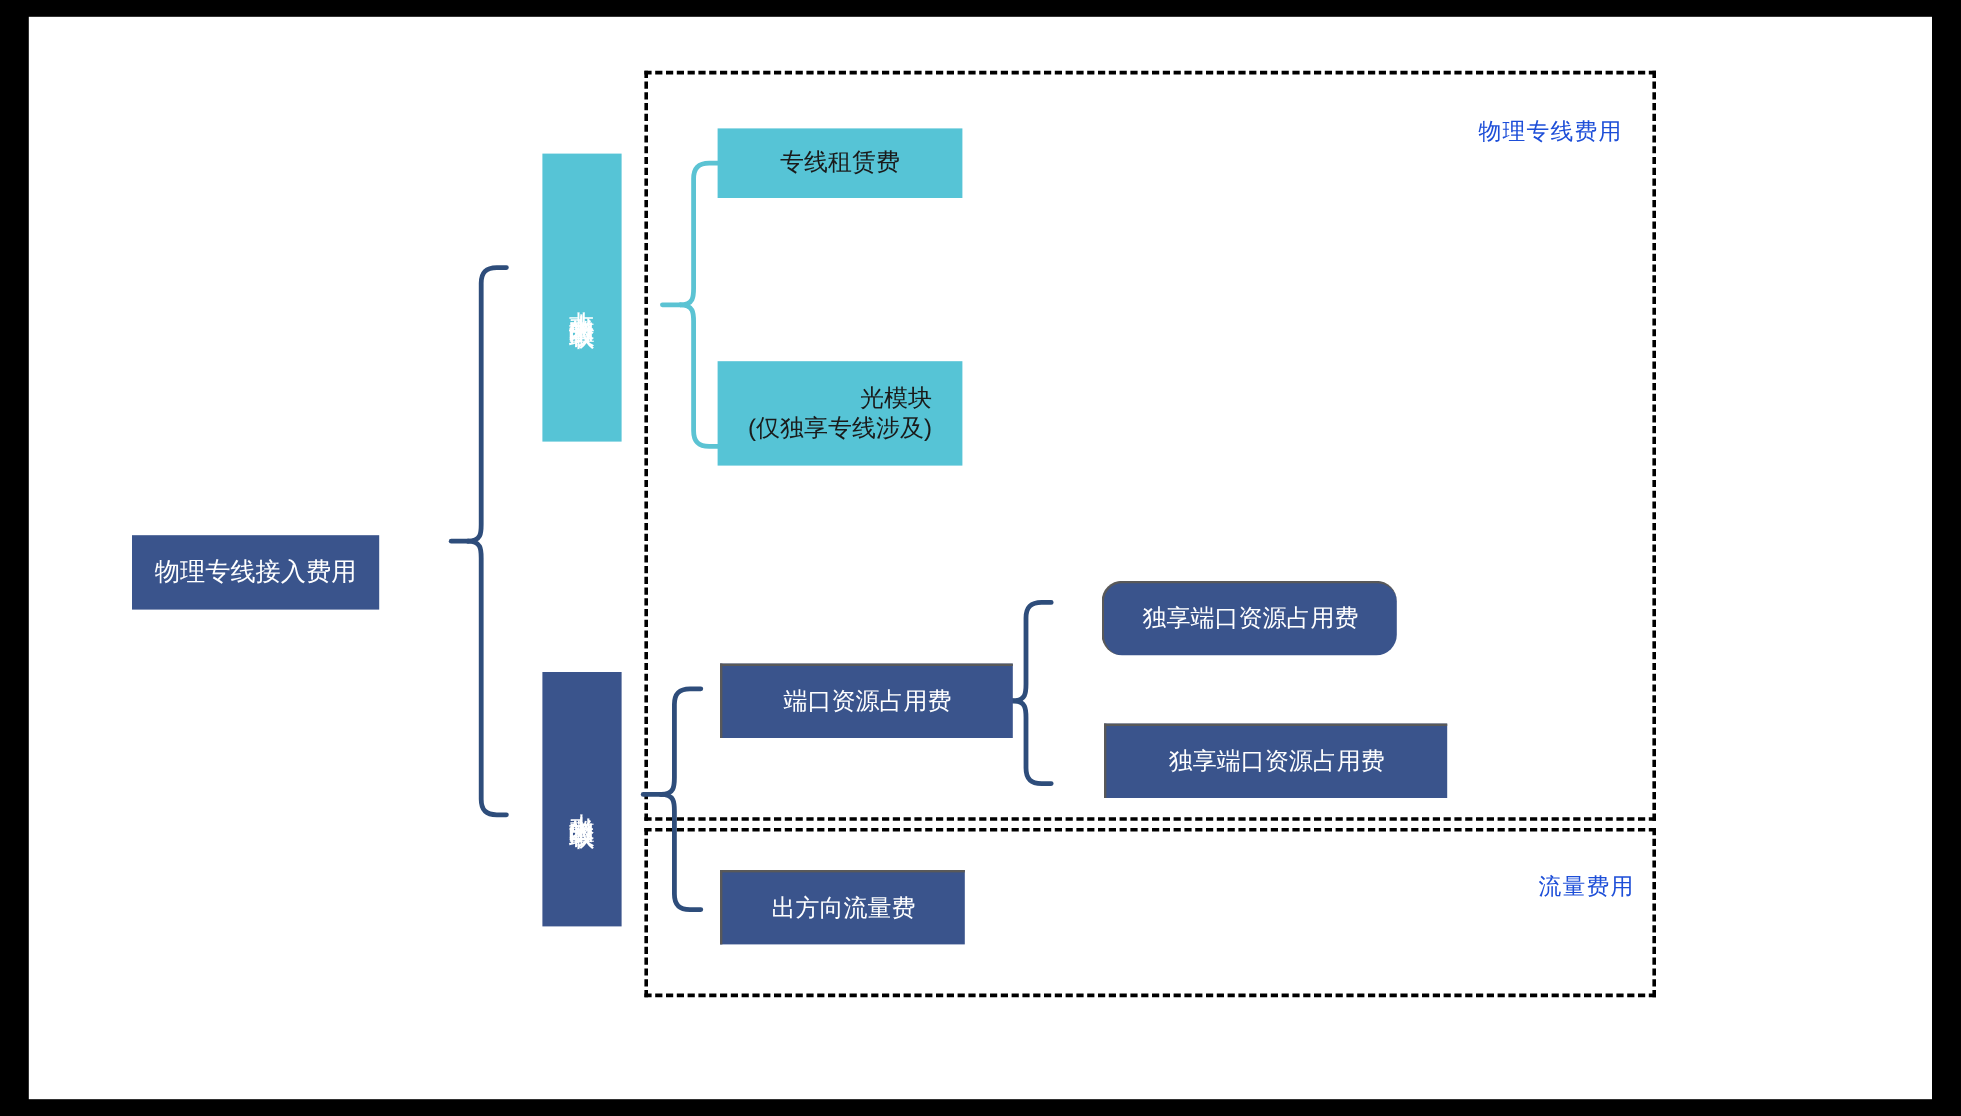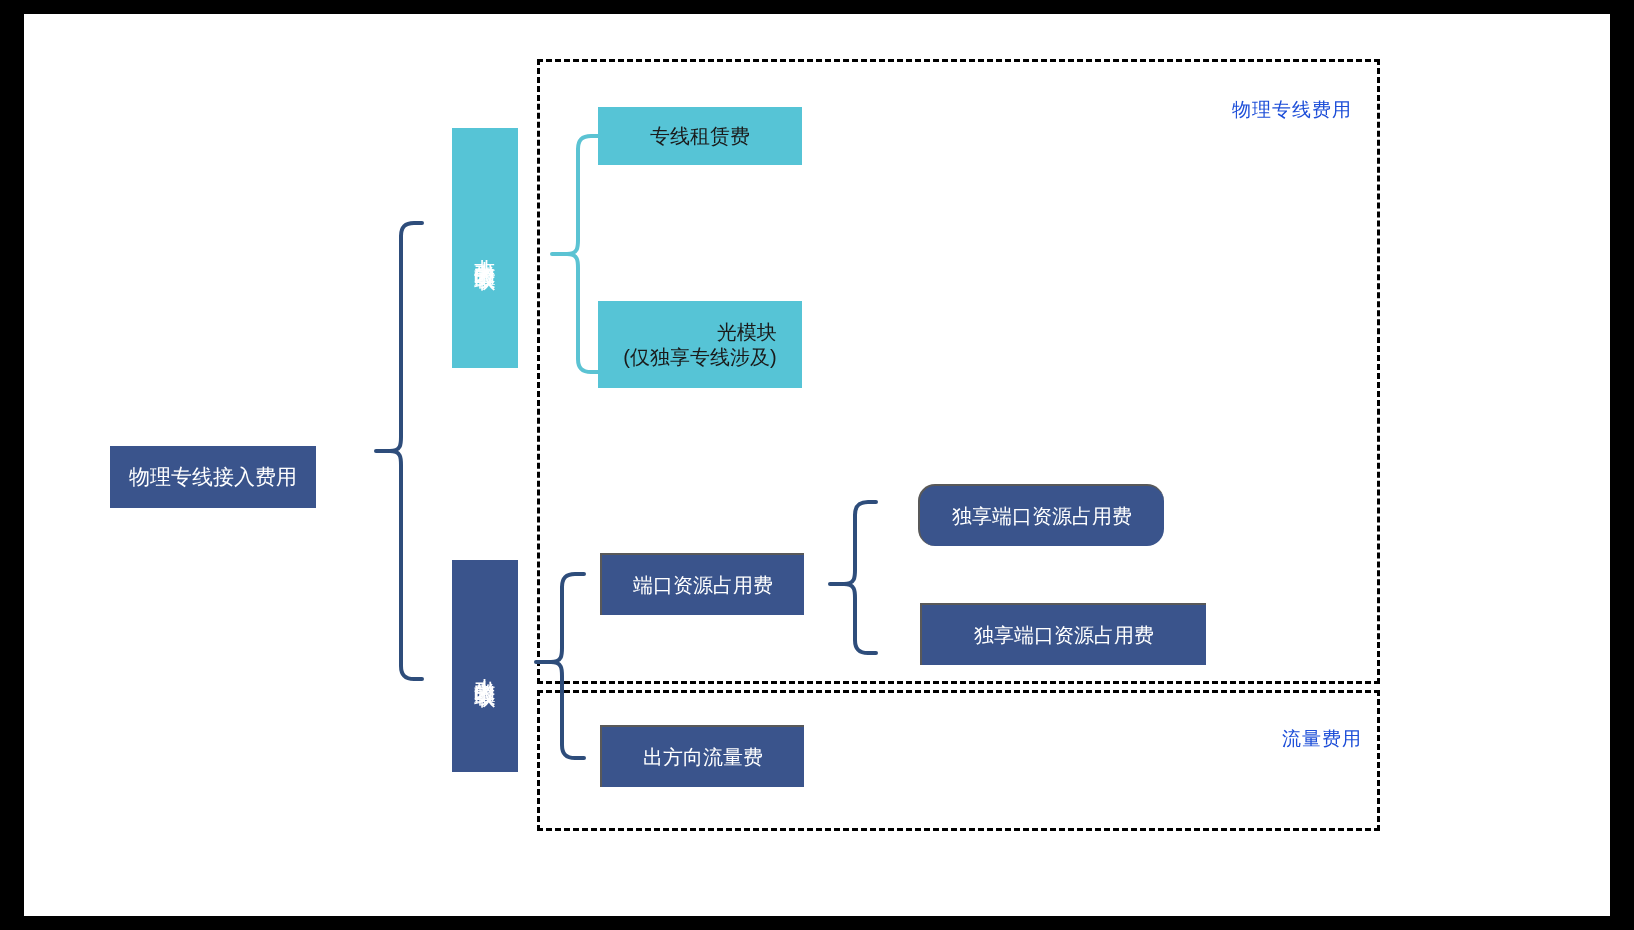--- a/index.html
+++ b/index.html
@@ -107,21 +107,21 @@
     <div class="node teal vert" style="left:428px; top:114px; width:66px; height:240px; font-size:22px;">非火山引擎收取</div>
 
     <div class="node navy-plain vert" style="left:428px; top:546px; width:66px; height:212px; font-size:22px;">火山引擎收取</div>
 
     <div class="node teal dark-label" style="left:574px; top:93px; width:204px; height:58px; font-size:20px;">专线租赁费</div>
 
 
     <div class="node teal dark-label" style="left:574px; top:287px; width:204px; height:87px; font-size:20px;">光模块
 (仅独享专线涉及)</div>
 
-    <div class="node navy" style="left:576px; top:539px; width:204px; height:62px; font-size:20px;">端口资源占用费</div>
+    <div class="node navy" style="left:576px; top:539px; width:244px; height:62px; font-size:20px;">端口资源占用费</div>
 
     <div class="node navy" style="left:576px; top:711px; width:204px; height:62px; font-size:20px;">出方向流量费</div>
 
     <div class="node navy" style="left:894px; top:470px; width:246px; height:62px; font-size:20px;border-radius:17px;">独享端口资源占用费</div>
 
     <div class="node navy" style="left:896px; top:589px; width:286px; height:62px; font-size:20px;">独享端口资源占用费</div>
 
   </div>
 </div>
 

